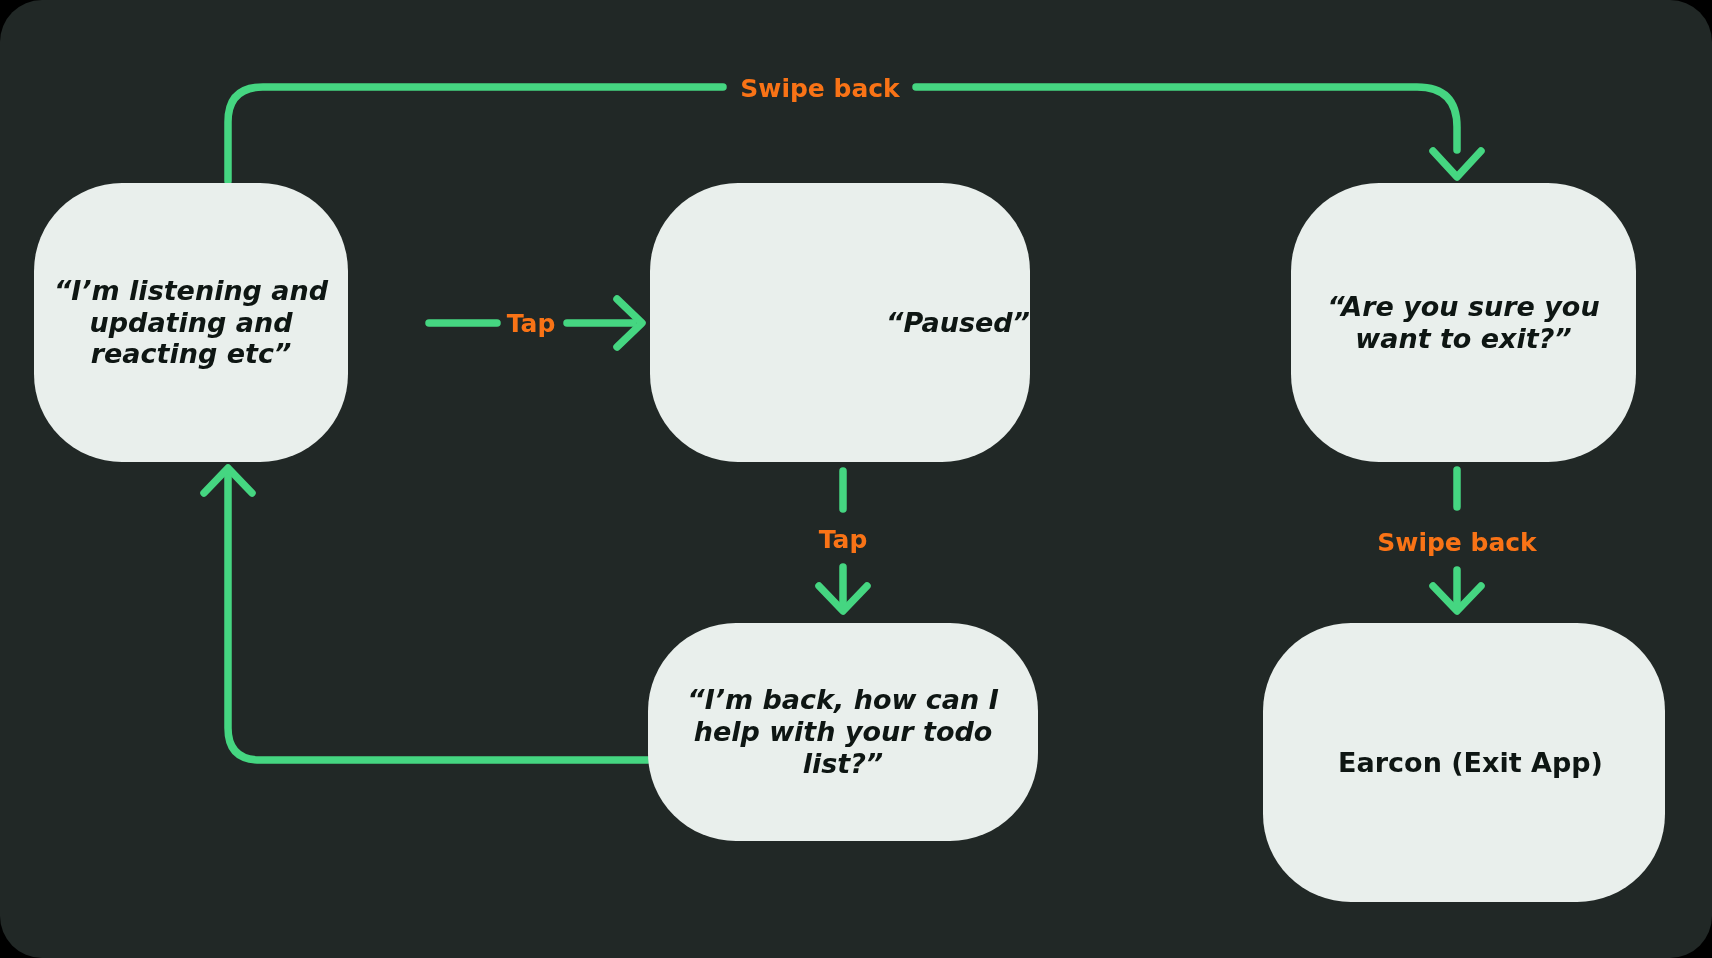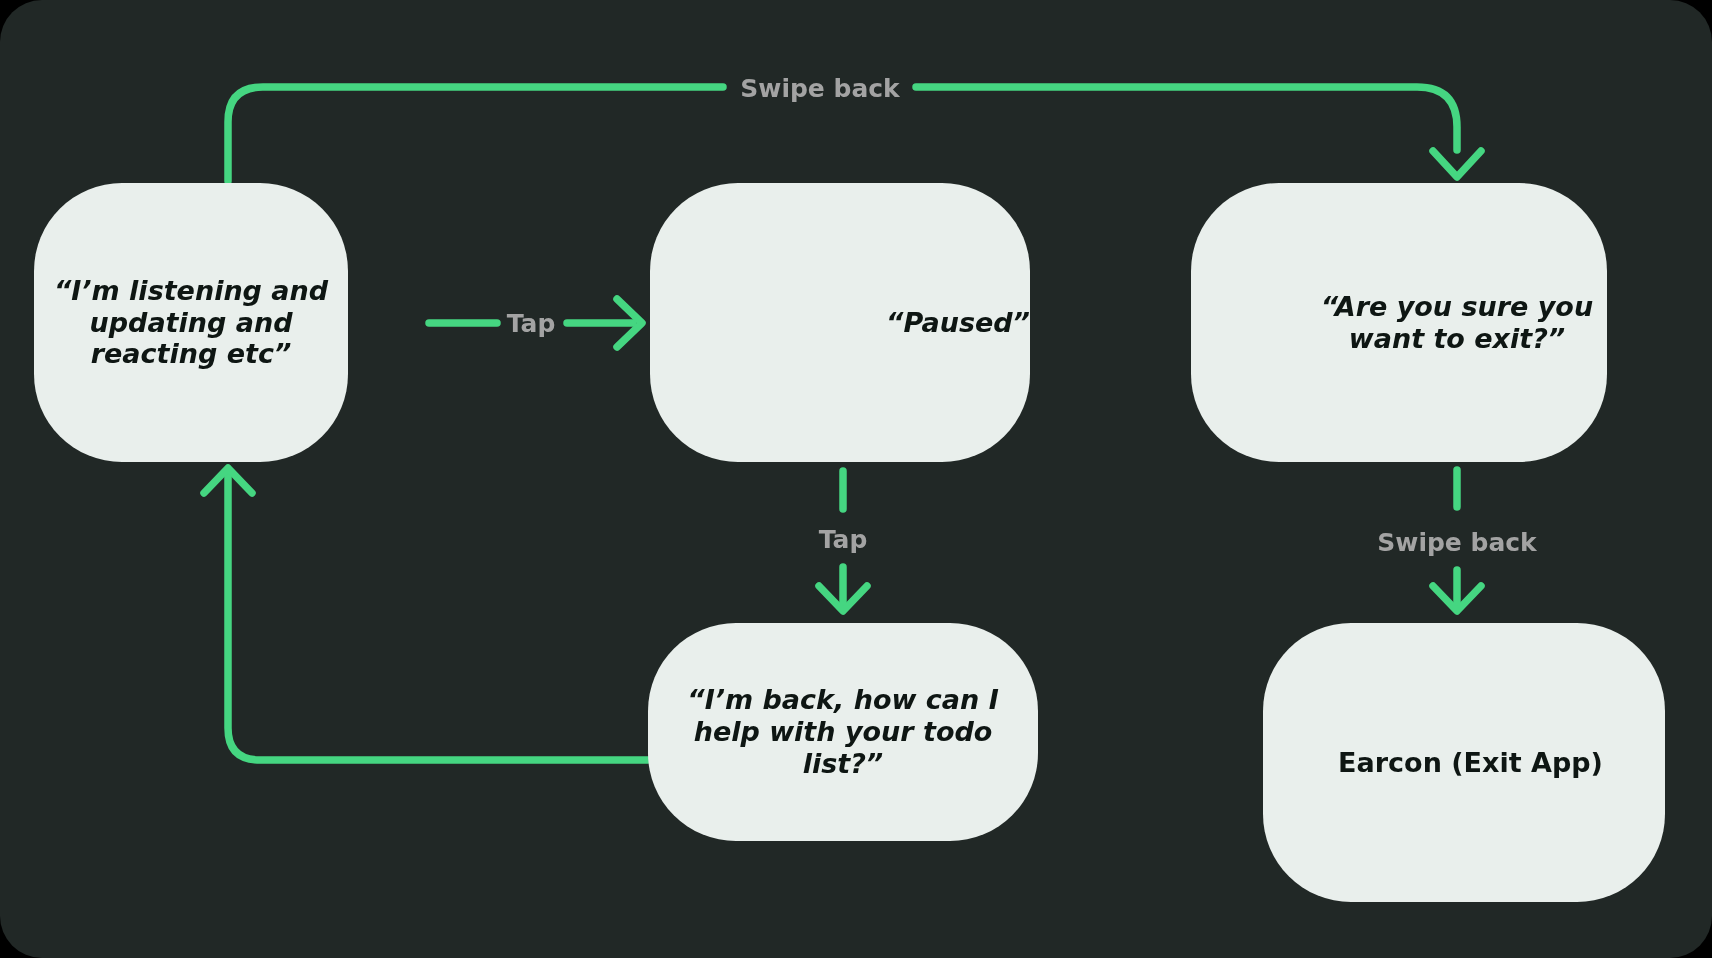--- a/index.html
+++ b/index.html
@@ -48,29 +48,29 @@
     color: #0e1613;
     font-weight: bold;
     font-size: 27px;
     line-height: 1.18;
   }
   .node .node-text { display: block; }
   .node.quote .node-text { font-style: italic; }
   .node-listening   { left: 34px;   top: 183px; width: 314px; height: 279px; }
   .node-listening .node-text { max-width: 330px; }
   .node-paused      { left: 650px;  top: 183px; width: 380px; height: 279px; justify-content: flex-end; }
-  .node-confirm     { left: 1191px; top: 183px; width: 416px; height: 279px; justify-content: flex-end; }
+  .node-confirm     { left: 1291px; top: 183px; width: 345px; height: 279px; }
   .node-confirm .node-text { max-width: 300px; }
   .node-back        { left: 648px;  top: 623px; width: 390px; height: 218px; }
   .node-back .node-text { max-width: 340px; }
   .node-earcon      { left: 1263px; top: 623px; width: 389px; height: 279px; padding-left: 13px; }
   .edge-label {
     position: absolute;
     transform: translate(-50%, -50%);
-    color: #a3a3a3;
+    color: #f97316;
     font-weight: bold;
     font-size: 25px;
     white-space: nowrap;
     text-align: center;
   }
   .label-swipe-top   { left: 820px;  top: 88px;  }
   .label-tap-h       { left: 531px;  top: 323px; }
   .label-tap-v       { left: 843px;  top: 539px; }
   .label-swipe-right { left: 1457px; top: 542px; }
 </style>

